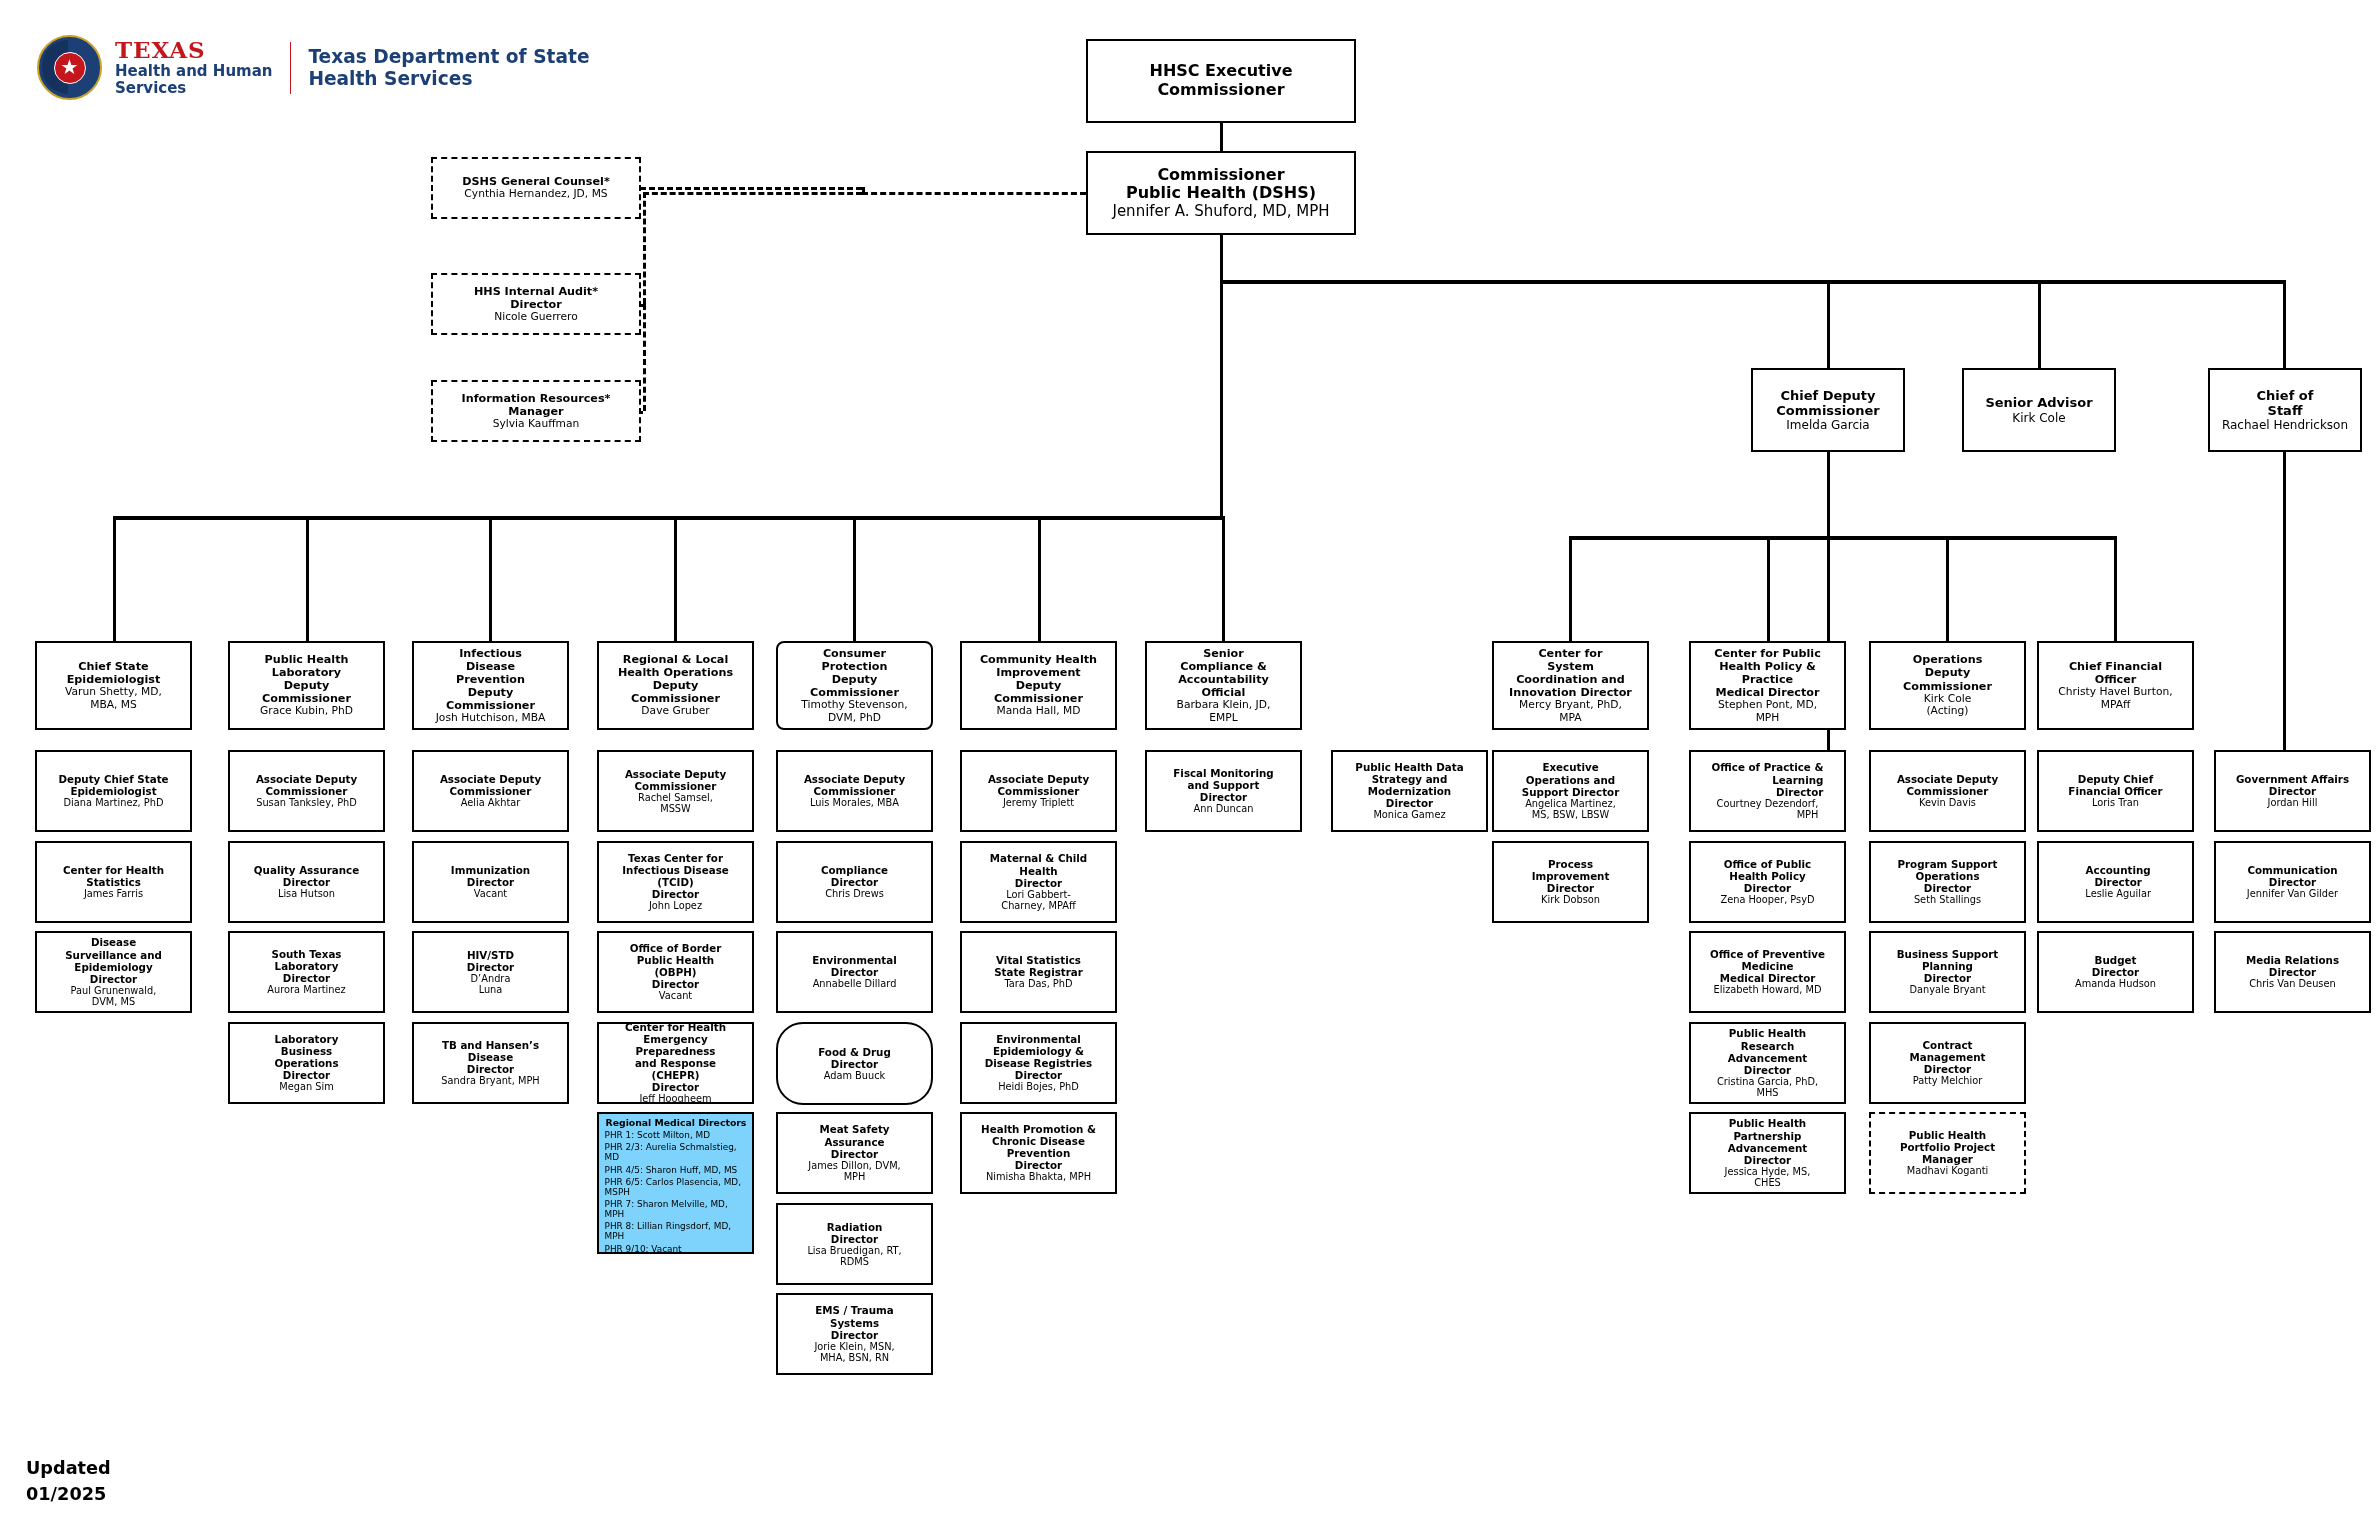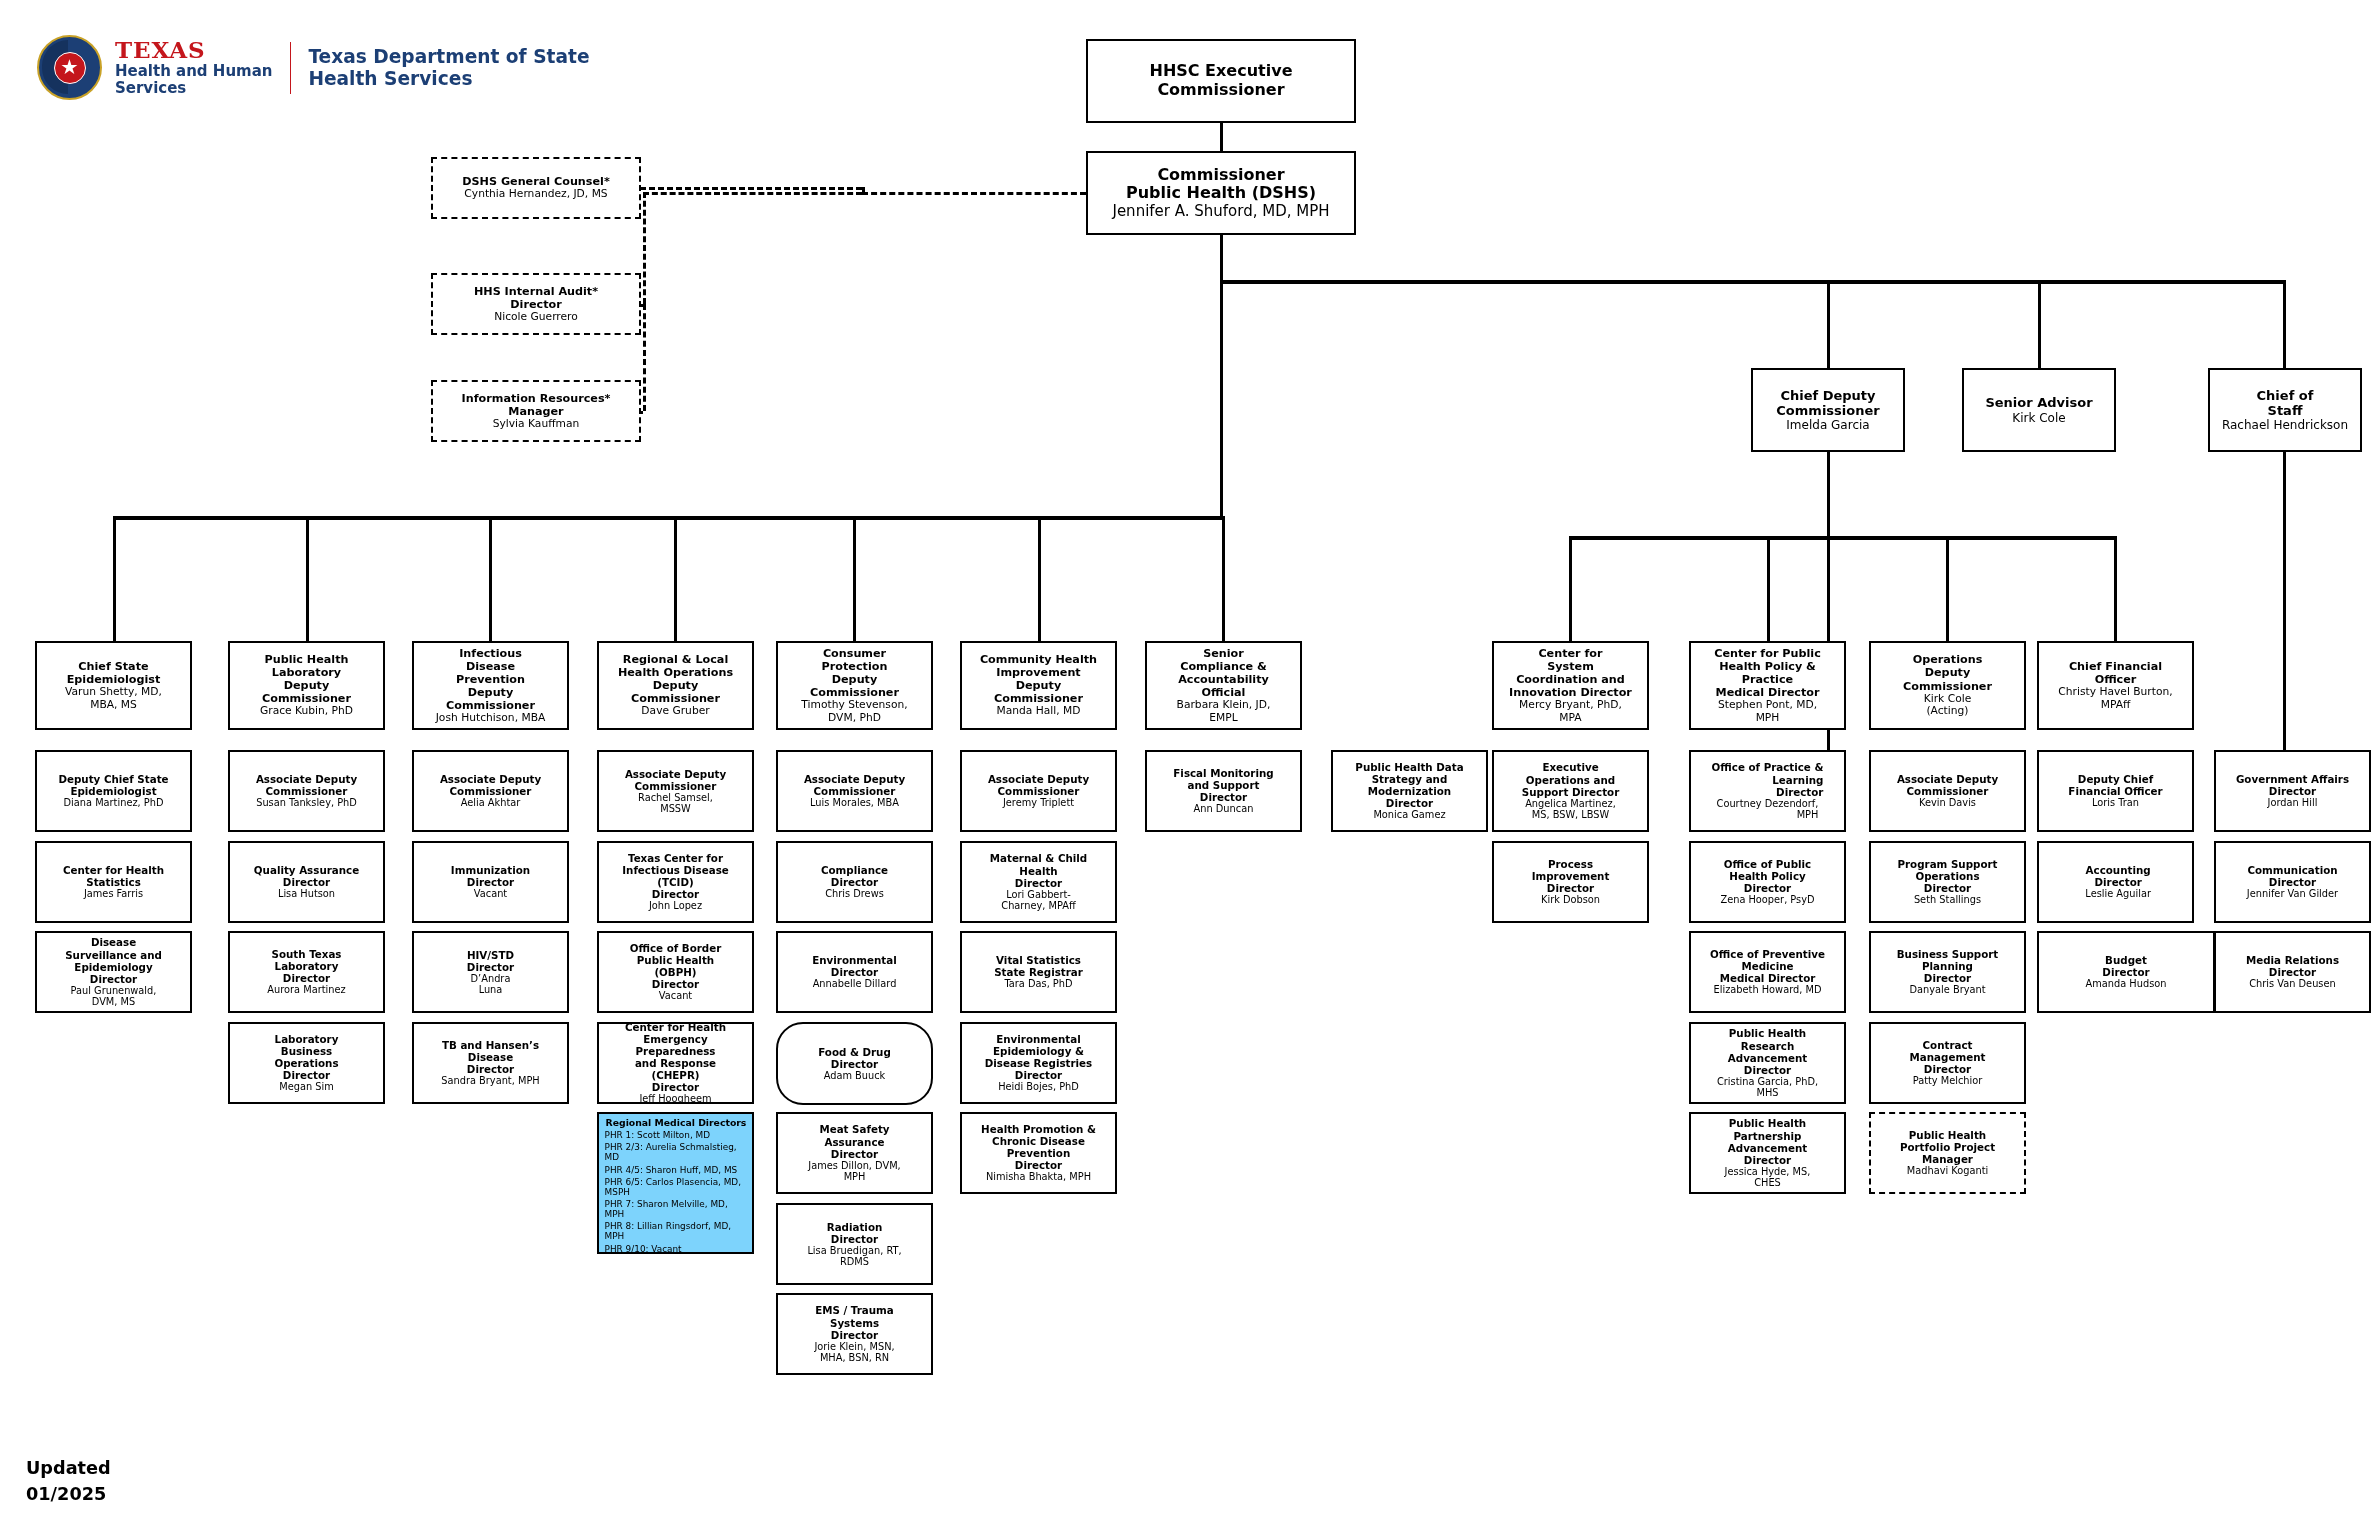--- a/index.html
+++ b/index.html
@@ -214,21 +214,21 @@
         <div class="nm">John Lopez</div>
       </div>
       <div class="box s-sm" style="left: 597px; top: 931px; width: 157px; height: 82px;">
         <div class="ttl">Office of Border<br>Public Health<br>(OBPH)<br>Director</div>
         <div class="nm">Vacant</div>
       </div>
       <div class="box s-sm" style="left: 597px; top: 1022px; width: 157px; height: 82px;">
         <div class="ttl">Center for Health<br>Emergency<br>Preparedness<br>and Response<br>(CHEPR)<br>Director</div>
         <div class="nm">Jeff Hoogheem</div>
       </div>
-      <div class="box s-md" style="left: 776px; top: 641px; width: 157px; height: 89px;">
+      <div class="box s-md" style="left: 776px; top: 641px; width: 157px; height: 89px; border-radius: 8px;">
         <div class="ttl">Consumer<br>Protection<br>Deputy<br>Commissioner</div>
         <div class="nm">Timothy Stevenson,<br>DVM, PhD</div>
       </div>
       <div class="box s-sm" style="left: 776px; top: 750px; width: 157px; height: 82px;">
         <div class="ttl">Associate Deputy<br>Commissioner</div>
         <div class="nm">Luis Morales, MBA</div>
       </div>
       <div class="box s-sm" style="left: 776px; top: 841px; width: 157px; height: 82px;">
         <div class="ttl">Compliance<br>Director</div>
         <div class="nm">Chris Drews</div>
@@ -354,21 +354,21 @@
         <div class="nm">Christy Havel Burton,<br>MPAff</div>
       </div>
       <div class="box s-sm" style="left: 2037px; top: 750px; width: 157px; height: 82px;">
         <div class="ttl">Deputy Chief<br>Financial Officer</div>
         <div class="nm">Loris Tran</div>
       </div>
       <div class="box s-sm" style="left: 2037px; top: 841px; width: 157px; height: 82px; padding-left: 9px;">
         <div class="ttl">Accounting<br>Director</div>
         <div class="nm">Leslie Aguilar</div>
       </div>
-      <div class="box s-sm" style="left: 2037px; top: 931px; width: 178px; height: 82px;">
+      <div class="box s-sm" style="left: 2037px; top: 931px; width: 157px; height: 82px;">
         <div class="ttl">Budget<br>Director</div>
         <div class="nm">Amanda Hudson</div>
       </div>
       <div class="box s-sm" style="left: 2214px; top: 750px; width: 157px; height: 82px;">
         <div class="ttl">Government Affairs<br>Director</div>
         <div class="nm">Jordan Hill</div>
       </div>
       <div class="box s-sm" style="left: 2214px; top: 841px; width: 157px; height: 82px;">
         <div class="ttl">Communication<br>Director</div>
         <div class="nm">Jennifer Van Gilder</div>

